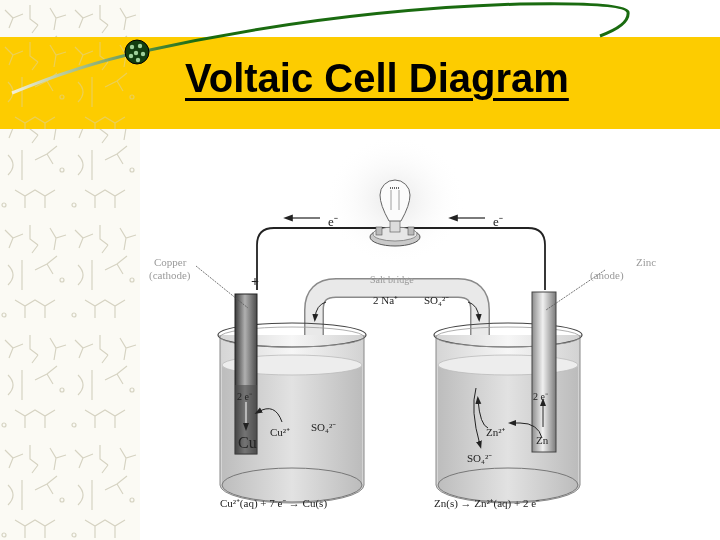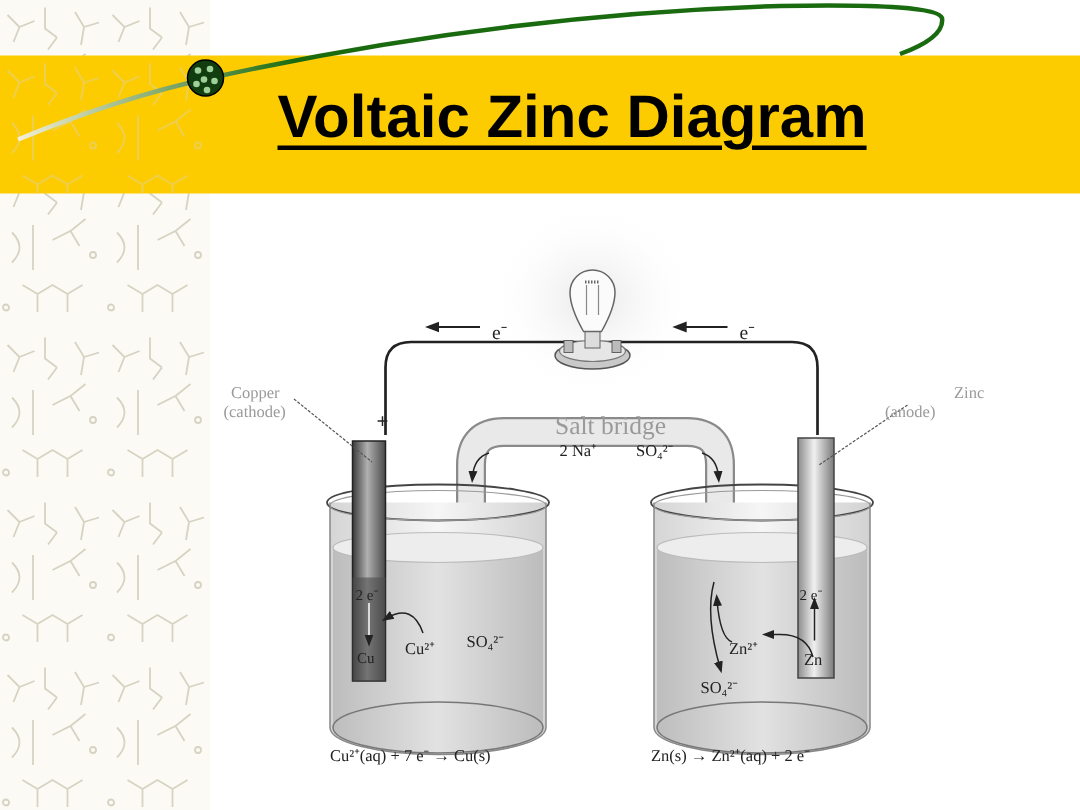--- a/index.html
+++ b/index.html
@@ -54,21 +54,21 @@
     <circle cx="137" cy="52" r="12" fill="#123d0f" stroke="#000" stroke-width="1"></circle>
     <circle cx="132" cy="47" r="2.2" fill="#9fd09a"></circle>
     <circle cx="140" cy="46" r="2.2" fill="#9fd09a"></circle>
     <circle cx="136" cy="53" r="2.2" fill="#9fd09a"></circle>
     <circle cx="143" cy="54" r="2.2" fill="#9fd09a"></circle>
     <circle cx="131" cy="56" r="2.2" fill="#9fd09a"></circle>
     <circle cx="138" cy="60" r="2.2" fill="#9fd09a"></circle>
   </g>
 </svg>
 
-<div class="title">Voltaic Zinc Diagram</div>
+<div class="title">Voltaic Cell Diagram</div>
 
 <div class="diagram" style="width:580px;height:400px;">
   <svg width="580" height="400" style="position:absolute;left:0;top:0;">
     <defs>
       <radialGradient id="glow" cx="0.5" cy="0.5" r="0.5">
         <stop offset="0" stop-color="#e8e8e8"></stop>
         <stop offset="1" stop-color="#ffffff" stop-opacity="0"></stop>
       </radialGradient>
       <linearGradient id="cu" x1="0" x2="1">
         <stop offset="0" stop-color="#3a3a3a"></stop>
@@ -157,27 +157,27 @@
   <div class="lbl" style="left:188px;top:72px;font-size:13px;">e⁻</div>
   <div class="lbl" style="left:353px;top:72px;font-size:13px;">e⁻</div>
 
   <div class="lbl grey" style="left:14px;top:116px;font-size:11px;">Copper</div>
   <div class="lbl grey" style="left:9px;top:129px;font-size:11px;">(cathode)</div>
   <div class="lbl" style="left:111px;top:134px;font-size:14px;font-weight:bold;">+</div>
 
   <div class="lbl grey" style="left:496px;top:116px;font-size:11px;">Zinc</div>
   <div class="lbl grey" style="left:450px;top:129px;font-size:11px;">(anode)</div>
 
-  <div class="lbl grey" style="left:230px;top:134px;font-size:17px;">Salt bridge</div>
+  <div class="lbl grey" style="left:230px;top:134px;font-size:10px;">Salt bridge</div>
   <div class="lbl" style="left:201px;top:152px;font-size:11px;margin-left:32px;">2 Na⁺</div>
   <div class="lbl" style="left:284px;top:152px;font-size:11px;">SO₄²⁻</div>
 
   <div class="lbl" style="left:97px;top:249px;font-size:10px;">2 e⁻</div>
   <div class="lbl" style="left:130px;top:284px;font-size:11px;">Cu²⁺</div>
-  <div class="lbl" style="left:98px;top:294px;font-size:10px;">Cu</div>
+  <div class="lbl" style="left:98px;top:294px;font-size:16px;">Cu</div>
   <div class="lbl" style="left:171px;top:279px;font-size:11px;">SO₄²⁻</div>
 
   <div class="lbl" style="left:393px;top:249px;font-size:10px;">2 e⁻</div>
   <div class="lbl" style="left:346px;top:284px;font-size:11px;">Zn²⁺</div>
   <div class="lbl" style="left:396px;top:294px;font-size:11px;">Zn</div>
   <div class="lbl" style="left:327px;top:310px;font-size:11px;">SO₄²⁻</div>
 
   <div class="lbl" style="left:80px;top:355px;font-size:11px;">Cu²⁺(aq) + 7 e⁻ → Cu(s)</div>
   <div class="lbl" style="left:294px;top:355px;font-size:11px;">Zn(s) → Zn²⁺(aq) + 2 e⁻</div>
 </div>

